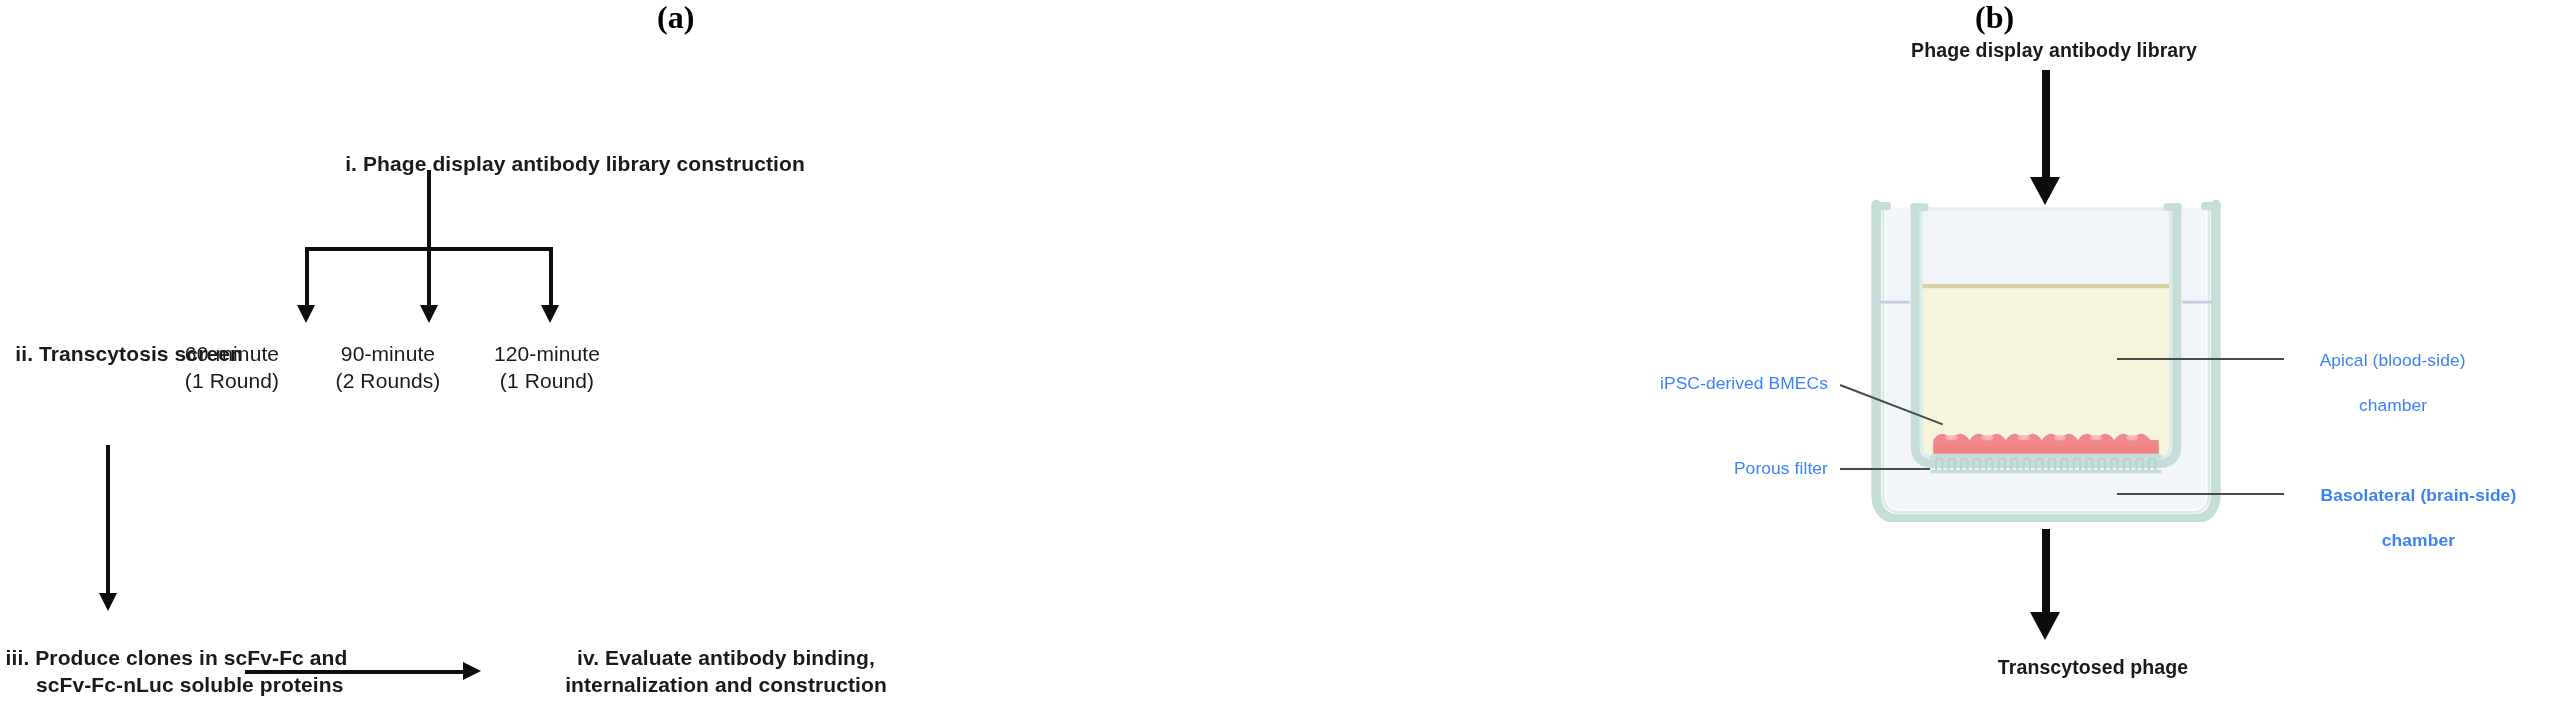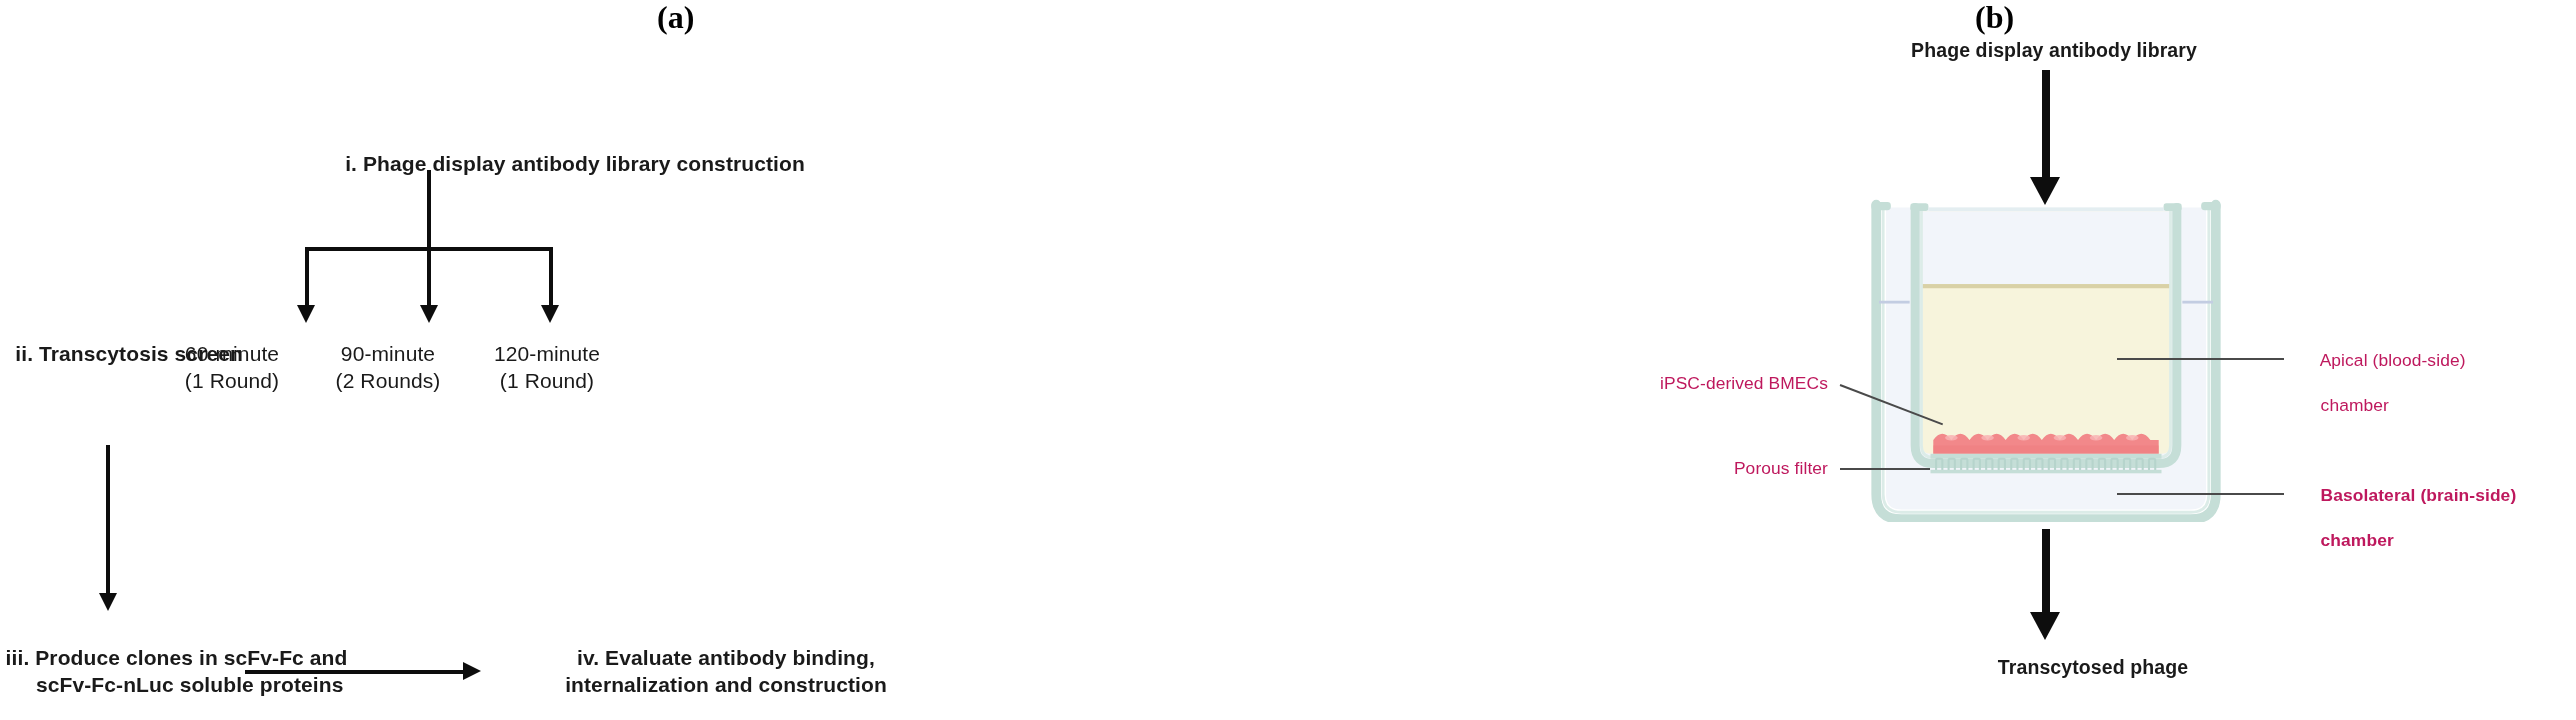--- a/index.html
+++ b/index.html
@@ -31,21 +31,21 @@
   .t-left{text-align:left;}
   .t-right{text-align:right;transform:translateX(-100%);}
 
   
   .fc-head{font-size:21px;font-weight:bold;letter-spacing:0.1px;}
   .fc-node{font-size:21px;font-weight:normal;letter-spacing:0.1px;}
   .fc-step{font-size:21px;font-weight:bold;letter-spacing:0.1px;}
 
   
   .pb-head{font-size:19.5px;font-weight:bold;letter-spacing:0.1px;}
-  .pb-label{font-size:17.4px;font-weight:normal;letter-spacing:0.1px;color:#be185d;}
+  .pb-label{font-size:17.4px;font-weight:normal;letter-spacing:0.1px;color:#3b82f6;text-align:center;}
   .pb-foot{font-size:19.5px;font-weight:bold;letter-spacing:0.1px;margin-left:47px;}
 
   
   .vline{position:absolute;background:#0d0d0d;width:3.5px;}
   .hline{position:absolute;background:#0d0d0d;height:3.5px;}
   .arrow-down{
     position:absolute;width:0;height:0;
     border-left:9px solid transparent;
     border-right:9px solid transparent;
     border-top:18px solid #0d0d0d;

